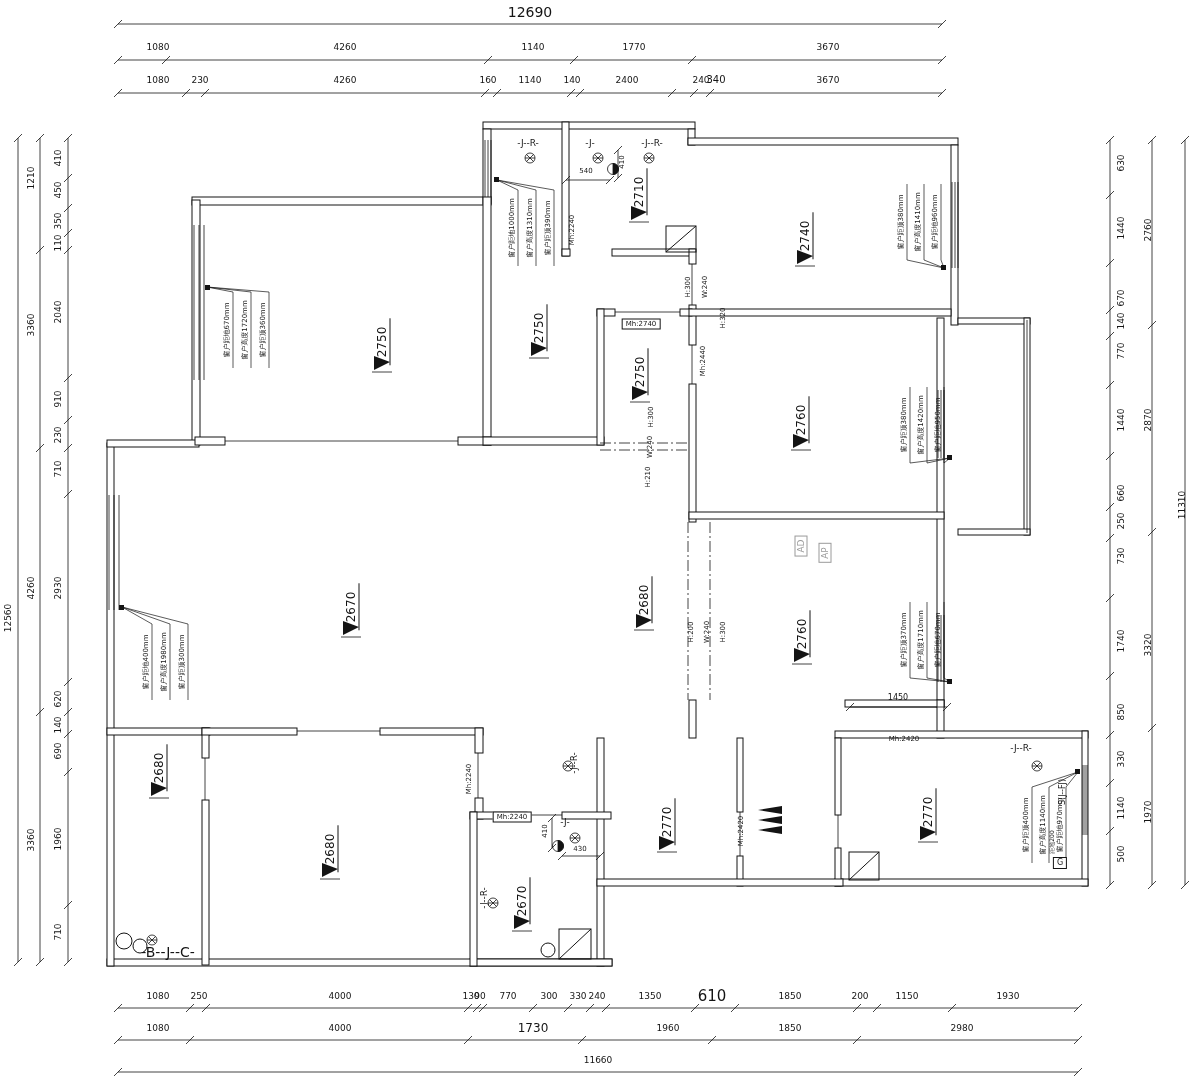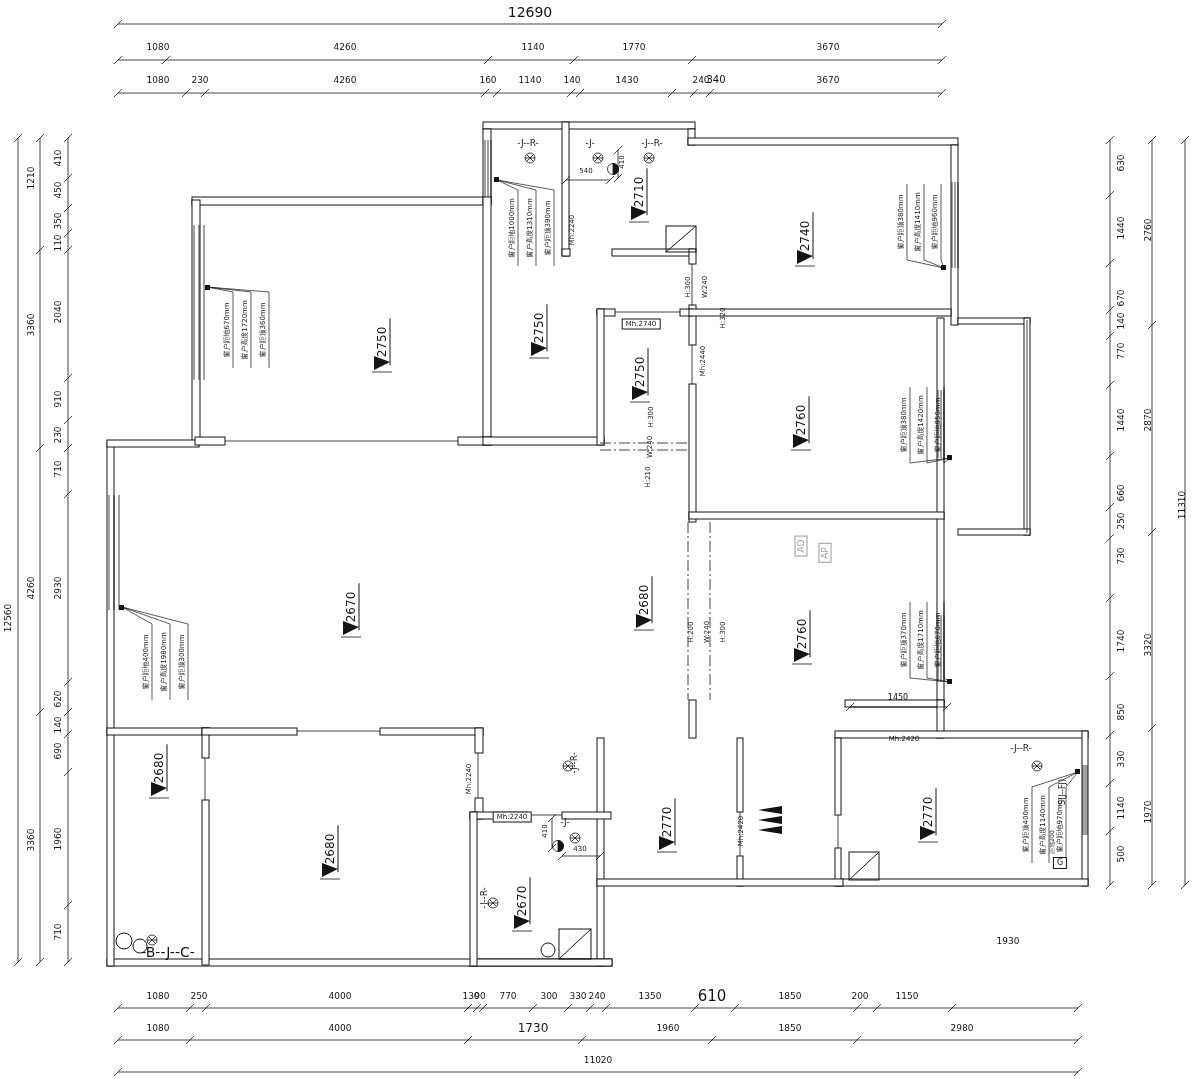--- a/index.html
+++ b/index.html
@@ -319,46 +319,46 @@
       <div class="lbl" style="left: 345px; top: 47px; font-size: 9px;">4260</div>
       <div class="lbl" style="left: 533px; top: 47px; font-size: 9px;">1140</div>
       <div class="lbl" style="left: 634px; top: 47px; font-size: 9px;">1770</div>
       <div class="lbl" style="left: 828px; top: 47px; font-size: 9px;">3670</div>
       <div class="lbl" style="left: 158px; top: 80px; font-size: 9px;">1080</div>
       <div class="lbl" style="left: 200px; top: 80px; font-size: 9px;">230</div>
       <div class="lbl" style="left: 345px; top: 80px; font-size: 9px;">4260</div>
       <div class="lbl" style="left: 488px; top: 80px; font-size: 9px;">160</div>
       <div class="lbl" style="left: 530px; top: 80px; font-size: 9px;">1140</div>
       <div class="lbl" style="left: 572px; top: 80px; font-size: 9px;">140</div>
-      <div class="lbl" style="left: 627px; top: 80px; font-size: 9px;">1430</div>
+      <div class="lbl" style="left: 627px; top: 80px; font-size: 9px;">2400</div>
       <div class="lbl" style="left: 716px; top: 80px; font-size: 10px;">340</div>
       <div class="lbl" style="left: 701px; top: 80px; font-size: 9px;">240</div>
       <div class="lbl" style="left: 828px; top: 80px; font-size: 9px;">3670</div>
       <div class="lbl" style="left: 158px; top: 996px; font-size: 9px;">1080</div>
       <div class="lbl" style="left: 199px; top: 996px; font-size: 9px;">250</div>
       <div class="lbl" style="left: 340px; top: 996px; font-size: 9px;">4000</div>
       <div class="lbl" style="left: 471px; top: 996px; font-size: 9px;">130</div>
       <div class="lbl" style="left: 480px; top: 996px; font-size: 9px;">90</div>
       <div class="lbl" style="left: 508px; top: 996px; font-size: 9px;">770</div>
       <div class="lbl" style="left: 549px; top: 996px; font-size: 9px;">300</div>
       <div class="lbl" style="left: 578px; top: 996px; font-size: 9px;">330</div>
       <div class="lbl" style="left: 597px; top: 996px; font-size: 9px;">240</div>
       <div class="lbl" style="left: 650px; top: 996px; font-size: 9px;">1350</div>
       <div class="lbl" style="left: 712px; top: 996px; font-size: 15px;">610</div>
       <div class="lbl" style="left: 790px; top: 996px; font-size: 9px;">1850</div>
       <div class="lbl" style="left: 860px; top: 996px; font-size: 9px;">200</div>
       <div class="lbl" style="left: 907px; top: 996px; font-size: 9px;">1150</div>
-      <div class="lbl" style="left: 1008px; top: 941px; font-size: 9px;">1930</div>
+      <div class="lbl" style="left: 1008px; top: 996px; font-size: 9px;">1930</div>
       <div class="lbl" style="left: 158px; top: 1028px; font-size: 9px;">1080</div>
       <div class="lbl" style="left: 340px; top: 1028px; font-size: 9px;">4000</div>
       <div class="lbl" style="left: 533px; top: 1028px; font-size: 12px;">1730</div>
       <div class="lbl" style="left: 668px; top: 1028px; font-size: 9px;">1960</div>
       <div class="lbl" style="left: 790px; top: 1028px; font-size: 9px;">1850</div>
       <div class="lbl" style="left: 962px; top: 1028px; font-size: 9px;">2980</div>
-      <div class="lbl" style="left: 598px; top: 1060px; font-size: 9px;">11020</div>
+      <div class="lbl" style="left: 598px; top: 1060px; font-size: 9px;">11660</div>
       <div class="lbl rot" style="left: 8px; top: 618px; font-size: 9px;">12560</div>
       <div class="lbl rot" style="left: 31px; top: 178px; font-size: 9px;">1210</div>
       <div class="lbl rot" style="left: 31px; top: 325px; font-size: 9px;">3360</div>
       <div class="lbl rot" style="left: 31px; top: 588px; font-size: 9px;">4260</div>
       <div class="lbl rot" style="left: 31px; top: 840px; font-size: 9px;">3360</div>
       <div class="lbl rot" style="left: 58px; top: 158px; font-size: 9px;">410</div>
       <div class="lbl rot" style="left: 58px; top: 190px; font-size: 9px;">450</div>
       <div class="lbl rot" style="left: 58px; top: 221px; font-size: 9px;">350</div>
       <div class="lbl rot" style="left: 58px; top: 243px; font-size: 9px;">110</div>
       <div class="lbl rot" style="left: 58px; top: 312px; font-size: 9px;">2040</div>

